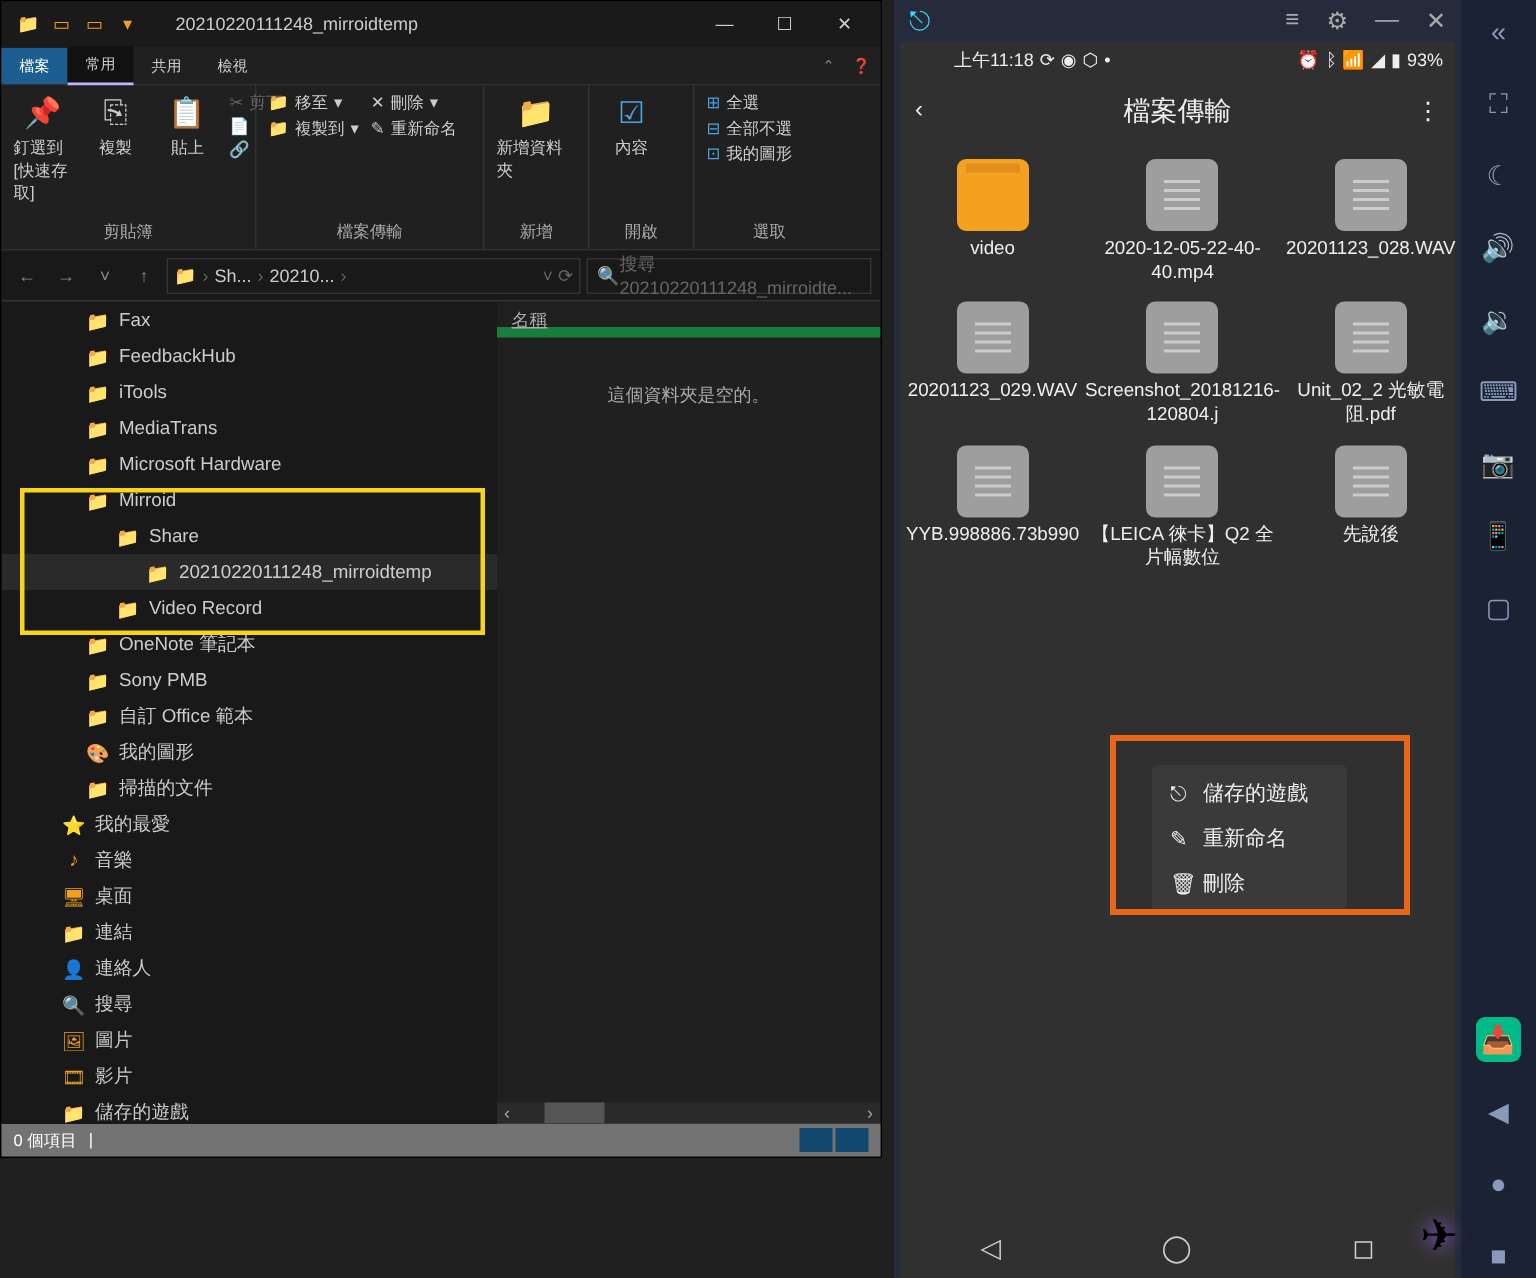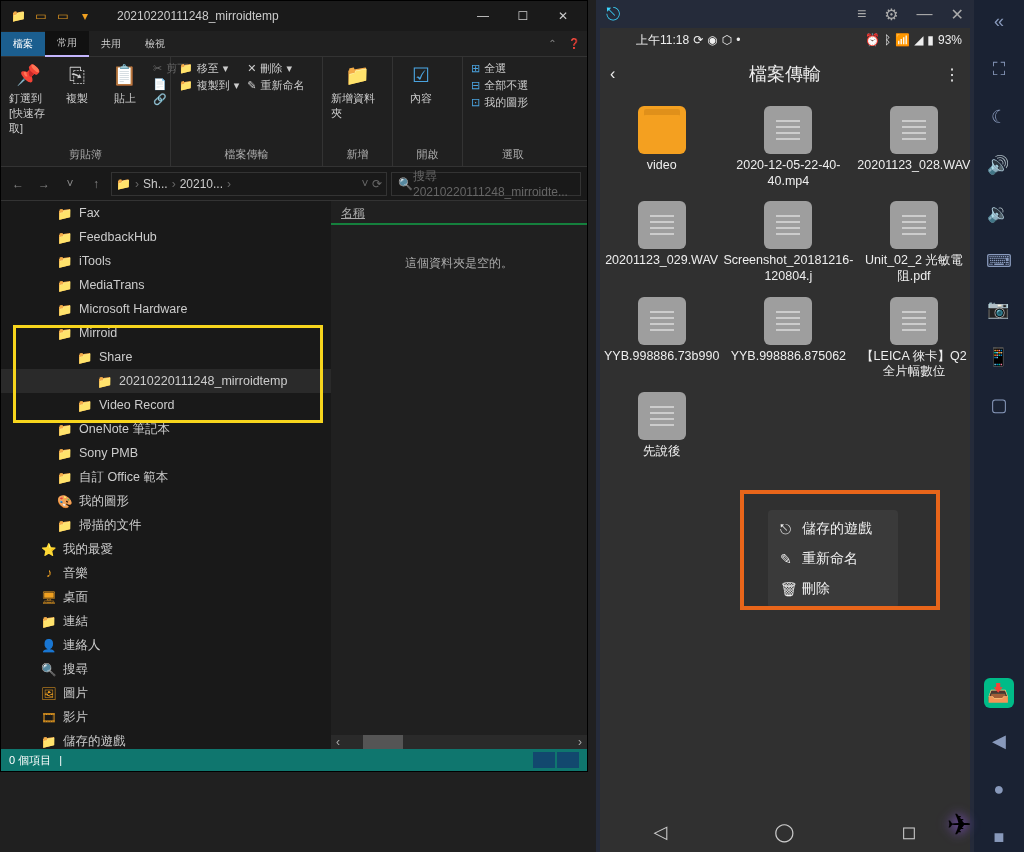--- a/index.html
+++ b/index.html
@@ -40,25 +40,25 @@
 .explorer-body { flex: 1; display: flex; overflow: hidden; }
 .tree { width: 330px; background: #191919; overflow-y: auto; font-size: 12.5px; position: relative; }
 .tree-item { display: flex; align-items: center; height: 24px; color: #ccc; cursor: default; }
 .tree-item.selected { background: #2a2a2a; }
 .tree-item .ind { display: inline-block; }
 .tree-item .ico { width: 16px; text-align: center; margin-right: 6px; }
 .tree .yfold { color: #f0a020; }
 .highlight-box { position: absolute; border: 3px solid #f7d51d; pointer-events: none; }
 
 .contents { flex: 1; background: #202020; position: relative; color: #aaa; font-size: 12px; }
-.col-header { height: 24px; border-bottom: 2px solid #15803d; padding: 4px 10px; text-decoration: underline; }
+.col-header { height: 24px; border-bottom: 7px solid #15803d; padding: 4px 10px; text-decoration: underline; }
 .empty-msg { text-align: center; padding-top: 30px; }
 .scroll-h { position: absolute; bottom: 0; left: 0; right: 0; height: 14px; background: #2a2a2a; display:flex; }
 .scroll-h .thumb { width: 40px; height: 100%; background: #555; margin-left: 18px;}
-.statusbar { height: 22px; background: #0f766e; color: #fff; font-size: 11px; display: flex; align-items: center; padding: 0 8px; }
+.statusbar { height: 22px; background: #737373; color: #fff; font-size: 11px; display: flex; align-items: center; padding: 0 8px; }
 .statusbar .vs { margin-left: auto; display:flex; gap:2px;}
 .statusbar .vs span{ width:22px; height:16px; background:#12486e; display:inline-block;}
 
 
 .phonewin { position: absolute; left: 596px; top: 0; width: 378px; height: 852px; background: #252b3a; display: flex; flex-direction: column; }
 .pw-top { height: 28px; display: flex; align-items: center; justify-content: flex-end; gap: 18px; padding: 0 10px; color: #aaa; }
 .pw-top .logo { margin-right: auto; color: #3bd6ff; font-size: 18px; }
 .phone-screen { flex: 1; background: #303030; margin: 0 4px; display: flex; flex-direction: column; color: #eee; position: relative; }
 .statusline { height: 24px; display: flex; align-items: center; padding: 0 8px; font-size: 12px; gap: 4px; margin-left: 28px; }
 .statusline .right { margin-left: auto; display: flex; gap: 4px; align-items: center; }
@@ -399,24 +399,20 @@
         <div class="fitem">
           <div class="fico doc"></div>
           <div>Unit_02_2 光敏電阻.pdf</div>
         </div>
         <div class="fitem">
           <div class="fico doc"></div>
           <div>YYB.998886.73b990</div>
         </div>
         <div class="fitem">
           <div class="fico doc"></div>
-          <div>YYB.998886.875062</div>
-        </div>
-        <div class="fitem">
-          <div class="fico doc"></div>
           <div>【LEICA 徠卡】Q2 全片幅數位</div>
         </div>
         <div class="fitem">
           <div class="fico doc"></div>
           <div>先說後</div>
         </div>
       </div>
 
     <div class="ctx-menu" style="left:168px; top:482px;">
       <div>

